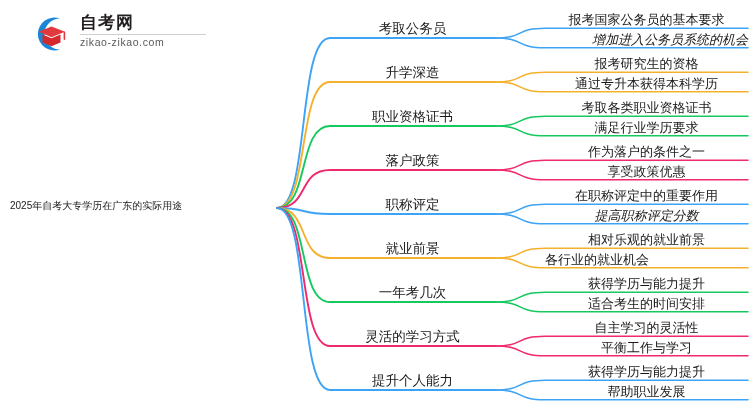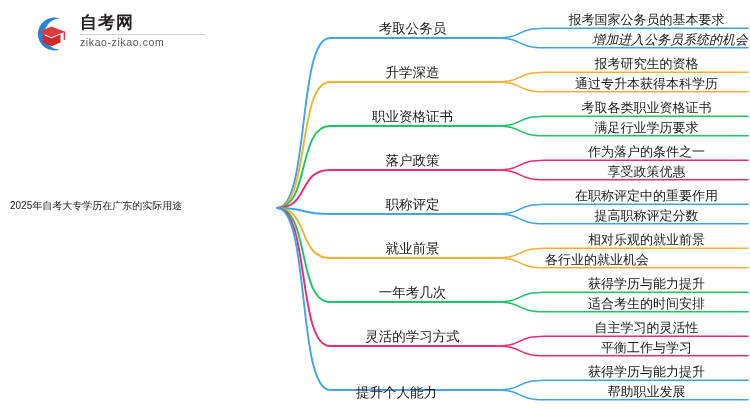--- a/index.html
+++ b/index.html
@@ -160,28 +160,28 @@
       <div class="leaf-label" style="left: 545px; width: 203px; top: 55.2px; text-align: center;">报考研究生的资格</div>
       <div class="leaf-label" style="left: 545px; width: 203px; top: 74.8px; text-align: center;">通过专升本获得本科学历</div>
       <div class="branch-label" style="left: 330px; width: 165px; top: 108px;">职业资格证书</div>
       <div class="leaf-label" style="left: 545px; width: 203px; top: 99.2px; text-align: center;">考取各类职业资格证书</div>
       <div class="leaf-label" style="left: 545px; width: 203px; top: 118.8px; text-align: center;">满足行业学历要求</div>
       <div class="branch-label" style="left: 330px; width: 165px; top: 152px;">落户政策</div>
       <div class="leaf-label" style="left: 545px; width: 203px; top: 143.2px; text-align: center;">作为落户的条件之一</div>
       <div class="leaf-label" style="left: 545px; width: 203px; top: 162.8px; text-align: center;">享受政策优惠</div>
       <div class="branch-label" style="left: 330px; width: 165px; top: 196px;">职称评定</div>
       <div class="leaf-label" style="left: 545px; width: 203px; top: 187.2px; text-align: center;">在职称评定中的重要作用</div>
-      <div class="leaf-label" style="left: 545px; width: 203px; top: 206.8px; text-align: center;">提高职称评定分数</div>
+      <div class="leaf-label" style="left: 545px; width: 203px; top: 206.8px; text-align: center; font-style: italic;">提高职称评定分数</div>
       <div class="branch-label" style="left: 330px; width: 165px; top: 240px;">就业前景</div>
       <div class="leaf-label" style="left: 545px; width: 203px; top: 231.2px; text-align: center;">相对乐观的就业前景</div>
       <div class="leaf-label" style="left: 545px; width: 203px; top: 250.8px; ">各行业的就业机会</div>
       <div class="branch-label" style="left: 330px; width: 165px; top: 284px;">一年考几次</div>
       <div class="leaf-label" style="left: 545px; width: 203px; top: 275.2px; text-align: center;">获得学历与能力提升</div>
       <div class="leaf-label" style="left: 545px; width: 203px; top: 294.8px; text-align: center;">适合考生的时间安排</div>
       <div class="branch-label" style="left: 330px; width: 165px; top: 328px;">灵活的学习方式</div>
       <div class="leaf-label" style="left: 545px; width: 203px; top: 319.2px; text-align: center;">自主学习的灵活性</div>
       <div class="leaf-label" style="left: 545px; width: 203px; top: 338.8px; text-align: center;">平衡工作与学习</div>
-      <div class="branch-label" style="left: 314px; width: 165px; top: 372px; margin-top: 12px;">提升个人能力</div>
+      <div class="branch-label" style="left: 330px; width: 165px; top: 372px;">提升个人能力</div>
       <div class="leaf-label" style="left: 545px; width: 203px; top: 363.2px; text-align: center;">获得学历与能力提升</div>
       <div class="leaf-label" style="left: 545px; width: 203px; top: 382.8px; text-align: center;">帮助职业发展</div>
     </div>
 
 </div>
 
 </body></html>

